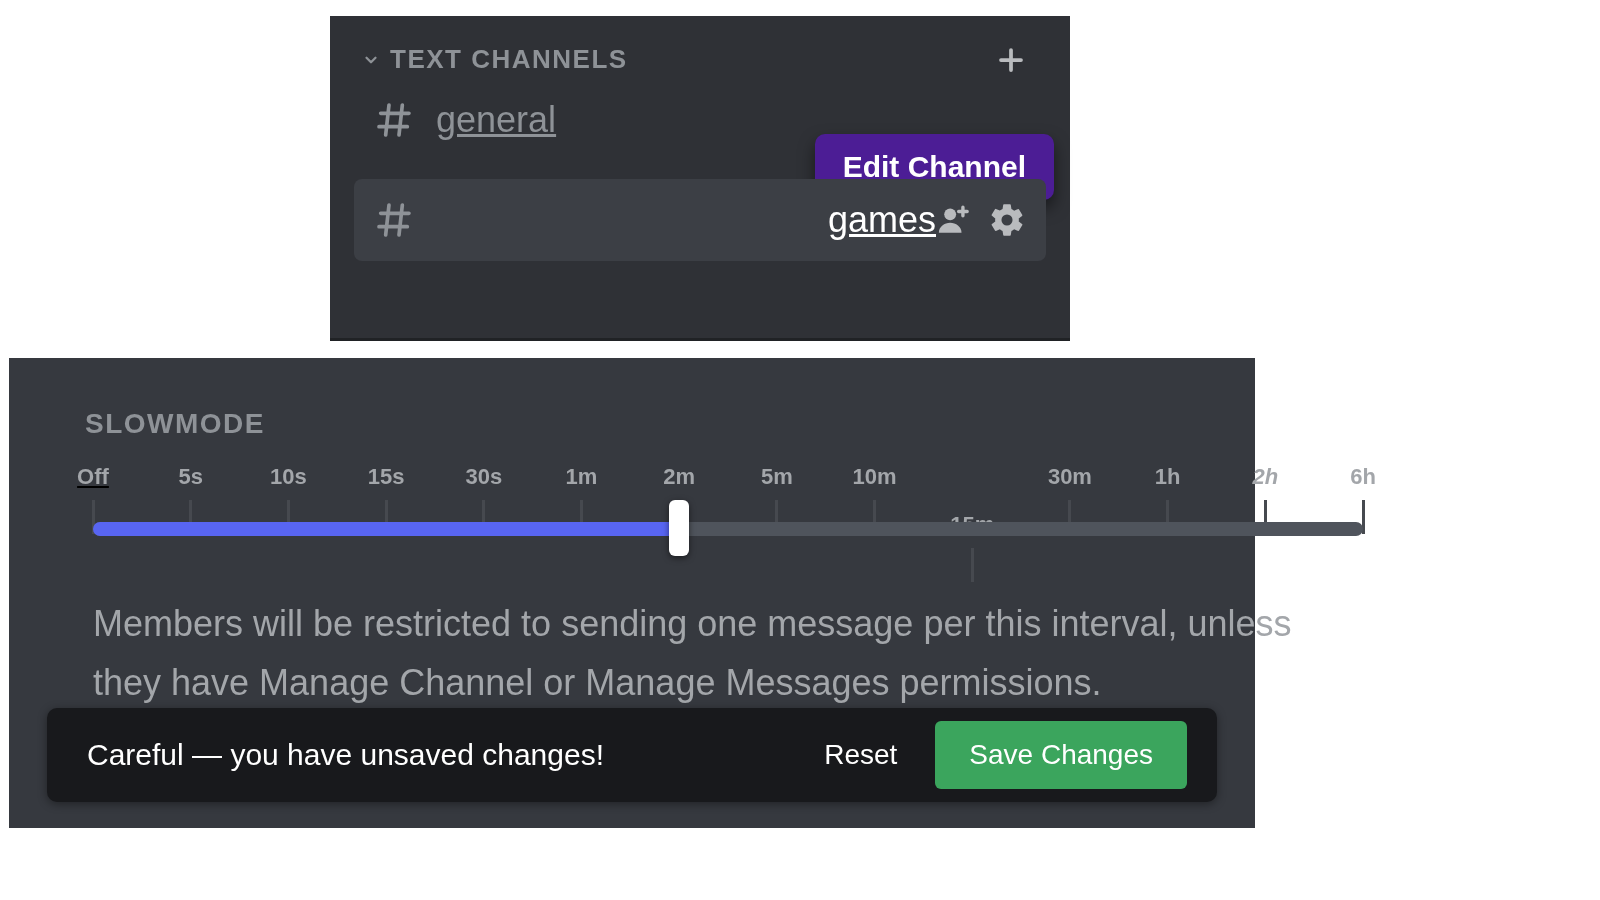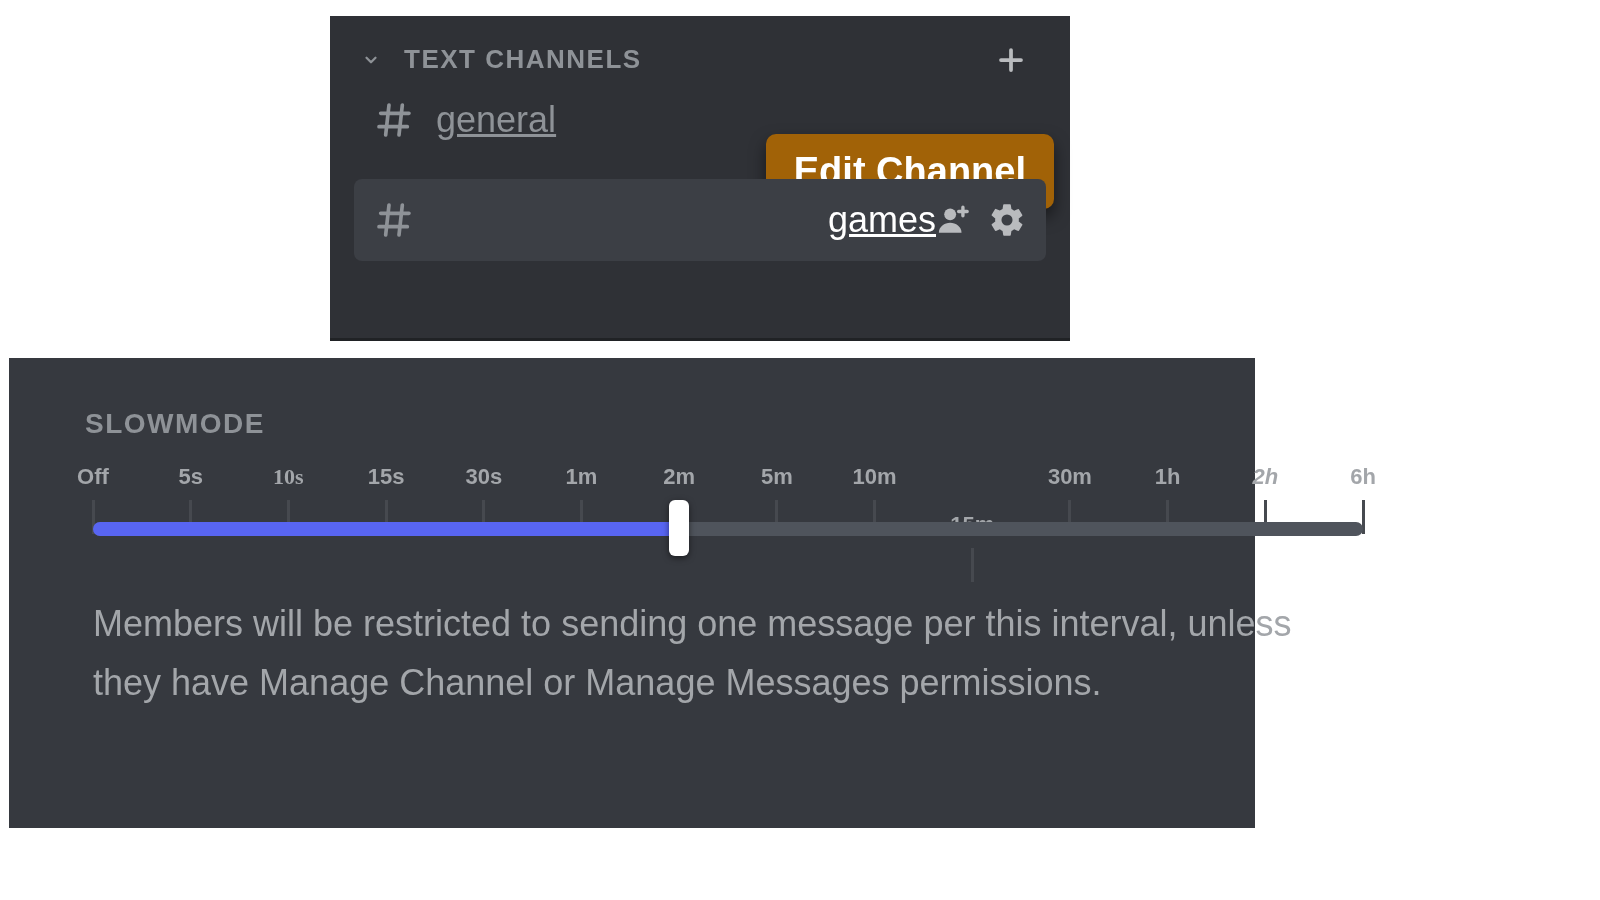--- a/index.html
+++ b/index.html
@@ -27,21 +27,21 @@
     justify-content: space-between;
     padding: 28px 44px 0 32px;
     color: #8e9297;
     font-size: 26px;
     font-weight: 600;
     letter-spacing: 1.5px;
   }
   .category-left {
     display: flex;
     align-items: center;
-    gap: 24px;
+    gap: 10px;
   }
   .chevron-down {
     width: 18px;
     height: 18px;
   }
   .plus-icon {
     width: 30px;
     height: 30px;
     cursor: pointer;
   }
@@ -94,23 +94,23 @@
   }
   .action-icon-gear {
     width: 38px;
     height: 38px;
   }
 
   .tooltip {
     position: absolute;
     right: 16px;
     top: 118px;
-    background: #a16207;
-    color: #ffffff;
-    font-size: 38px;
+    background: #4c1d95;
+    color: #ffffff;
+    font-size: 30px;
     font-weight: 600;
     padding: 16px 28px;
     border-radius: 10px;
     box-shadow: 0 8px 16px rgba(0,0,0,0.5);
   }
   .tooltip::after {
     content: "";
     position: absolute;
     bottom: -12px;
     right: 38px;
@@ -292,29 +292,29 @@
   </div>
 
 </div>
 
 <div class="settings-panel">
 
   <div class="settings-label">SLOWMODE</div>
 
   <div class="slider-wrap">
     <div class="slider-ticks-row" id="ticks-row">
-        <div class="tick" style="left: 0%;">
+        <div class="tick" style="left: 0%; text-decoration: underline;">
           <div class="tick-label">Off</div>
           <div class="tick-mark"></div>
         </div>
         <div class="tick" style="left: 7.69231%;">
           <div class="tick-label">5s</div>
           <div class="tick-mark"></div>
         </div>
-        <div class="tick" style="left: 15.3846%; font-family: Liberation Serif, serif;">
+        <div class="tick" style="left: 15.3846%;">
           <div class="tick-label">10s</div>
           <div class="tick-mark"></div>
         </div>
         <div class="tick" style="left: 23.0769%;">
           <div class="tick-label">15s</div>
           <div class="tick-mark"></div>
         </div>
         <div class="tick" style="left: 30.7692%;">
           <div class="tick-label">30s</div>
           <div class="tick-mark"></div>
@@ -357,14 +357,19 @@
         </div>
       </div>
     <div class="slider-track">
       <div class="slider-fill" id="slider-fill" style="width: 46.1538%;"></div>
       <div class="slider-grab" id="slider-grab" style="left: 46.1538%;"></div>
     </div>
   </div>
 
   <div class="settings-desc">Members will be restricted to sending one message per this interval, unless they have Manage Channel or Manage Messages permissions.</div>
 
+  <div class="save-bar">
+    <span class="save-bar-msg">Careful — you have unsaved changes!</span>
+    <button class="reset-btn">Reset</button>
+    <button class="save-btn">Save Changes</button>
+  </div>
 
 </div>
 
 </body></html>

